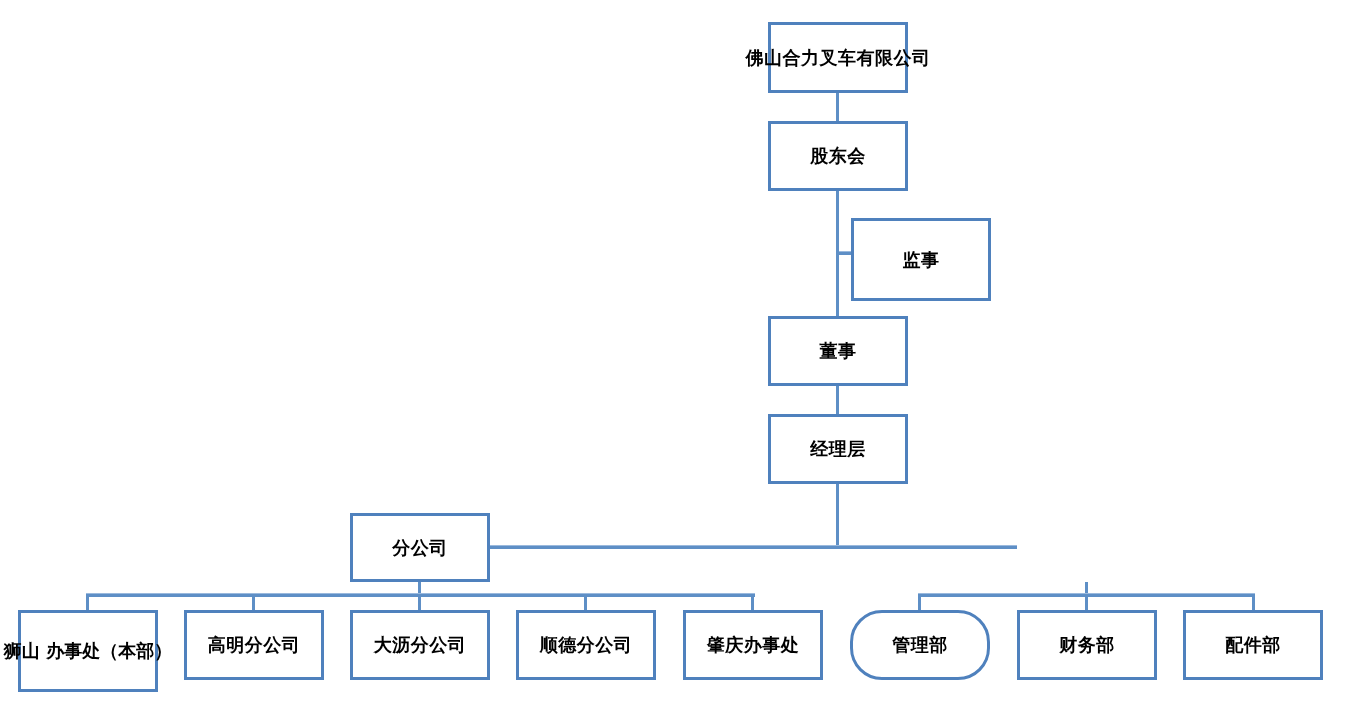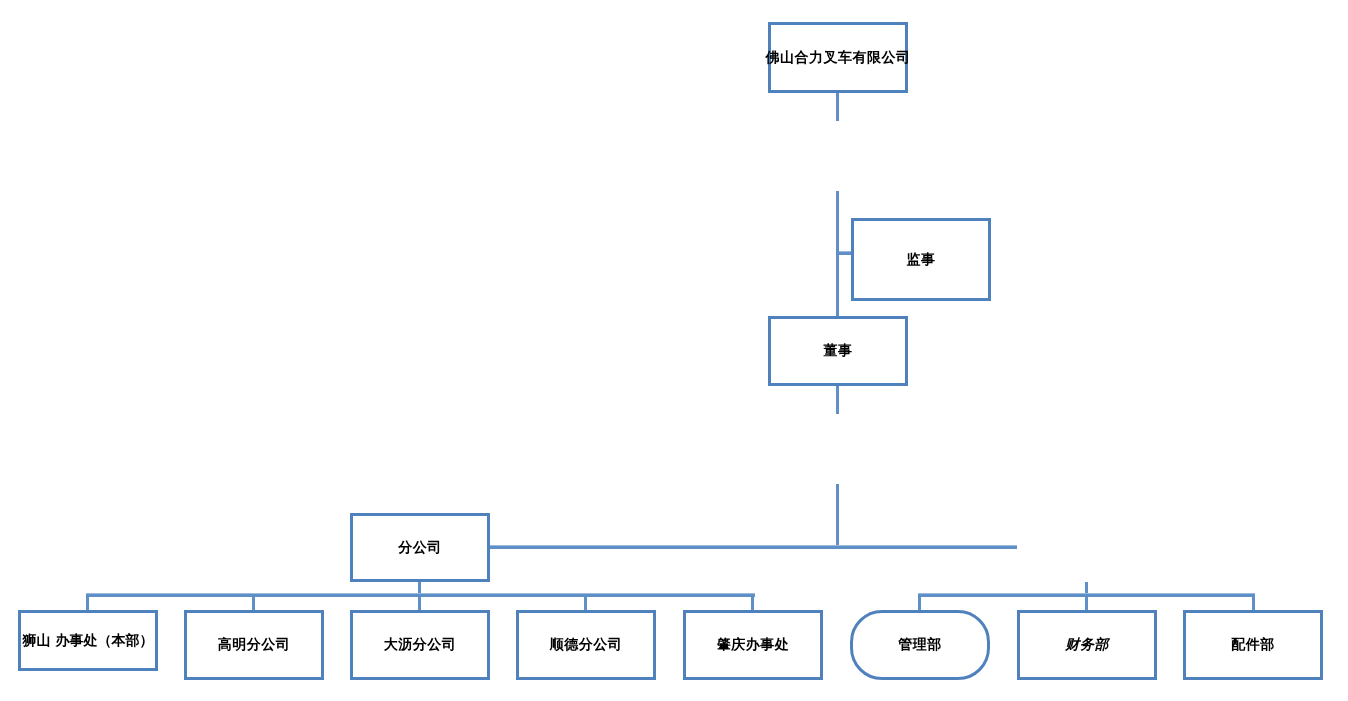--- a/index.html
+++ b/index.html
@@ -14,21 +14,21 @@
     height: 701px;
     background: var(--background, #ffffff);
     overflow: hidden;
   }
   .node {
     position: absolute;
     box-sizing: border-box;
     border: 3px solid var(--box-border, #4F81BD);
     background: #ffffff;
     color: var(--text, #000000);
-    font-size: 14px;
+    font-size: 18px;
     font-weight: bold;
     display: flex;
     align-items: center;
     justify-content: center;
     text-align: center;
     white-space: nowrap;
     letter-spacing: 0.5px;
   }
   .conn {
     position: absolute;
@@ -37,31 +37,33 @@
   .conn.h {
     border-top: 1px solid #9ab9dd;
   }
 </style>
 </head>
 <body>
 
 <div id="canvas">
 
   <div class="node" style="left:768px; top:22px;  width:140px; height:71px;">佛山合力叉车有限公司</div>
+  <div class="node" style="left:768px; top:121px; width:140px; height:70px;">股东会</div>
   <div class="node" style="left:851px; top:218px; width:140px; height:83px;">监事</div>
   <div class="node" style="left:768px; top:316px; width:140px; height:70px;">董事</div>
+  <div class="node" style="left:768px; top:414px; width:140px; height:70px;">经理层</div>
   <div class="node" style="left:350px; top:513px; width:140px; height:69px;">分公司</div>
 
-  <div class="node" style="left:18px;   top:610px; width:140px; height:61px; letter-spacing:0;">狮山 办事处（本部）</div>
+  <div class="node" style="left:18px;   top:610px; width:140px; height:82px; letter-spacing:0;">狮山 办事处（本部）</div>
   <div class="node" style="left:184px;  top:610px; width:140px; height:70px;">高明分公司</div>
   <div class="node" style="left:350px;  top:610px; width:140px; height:70px;">大沥分公司</div>
   <div class="node" style="left:516px;  top:610px; width:140px; height:70px;">顺德分公司</div>
   <div class="node" style="left:683px;  top:610px; width:140px; height:70px;">肇庆办事处</div>
   <div class="node" style="left:850px;  top:610px; width:140px; height:70px;border-radius:32px;">管理部</div>
-  <div class="node" style="left:1017px; top:610px; width:140px; height:70px;font-style:italic;">财务部</div>
+  <div class="node" style="left:1017px; top:610px; width:140px; height:70px;">财务部</div>
   <div class="node" style="left:1183px; top:610px; width:140px; height:70px;">配件部</div>
 
   <div class="conn v" style="left:836px; top:93px;  width:3px; height:28px;"></div>
   <div class="conn v" style="left:836px; top:191px; width:3px; height:125px;"></div>
   <div class="conn h" style="left:839px; top:251px; width:12px; height:3px;"></div>
   <div class="conn v" style="left:836px; top:386px; width:3px; height:28px;"></div>
   <div class="conn v" style="left:836px; top:484px; width:3px; height:63px;"></div>
   <div class="conn h" style="left:490px; top:545px; width:527px; height:3px;"></div>
 
   <div class="conn v" style="left:418px; top:582px; width:3px; height:13px;"></div>

